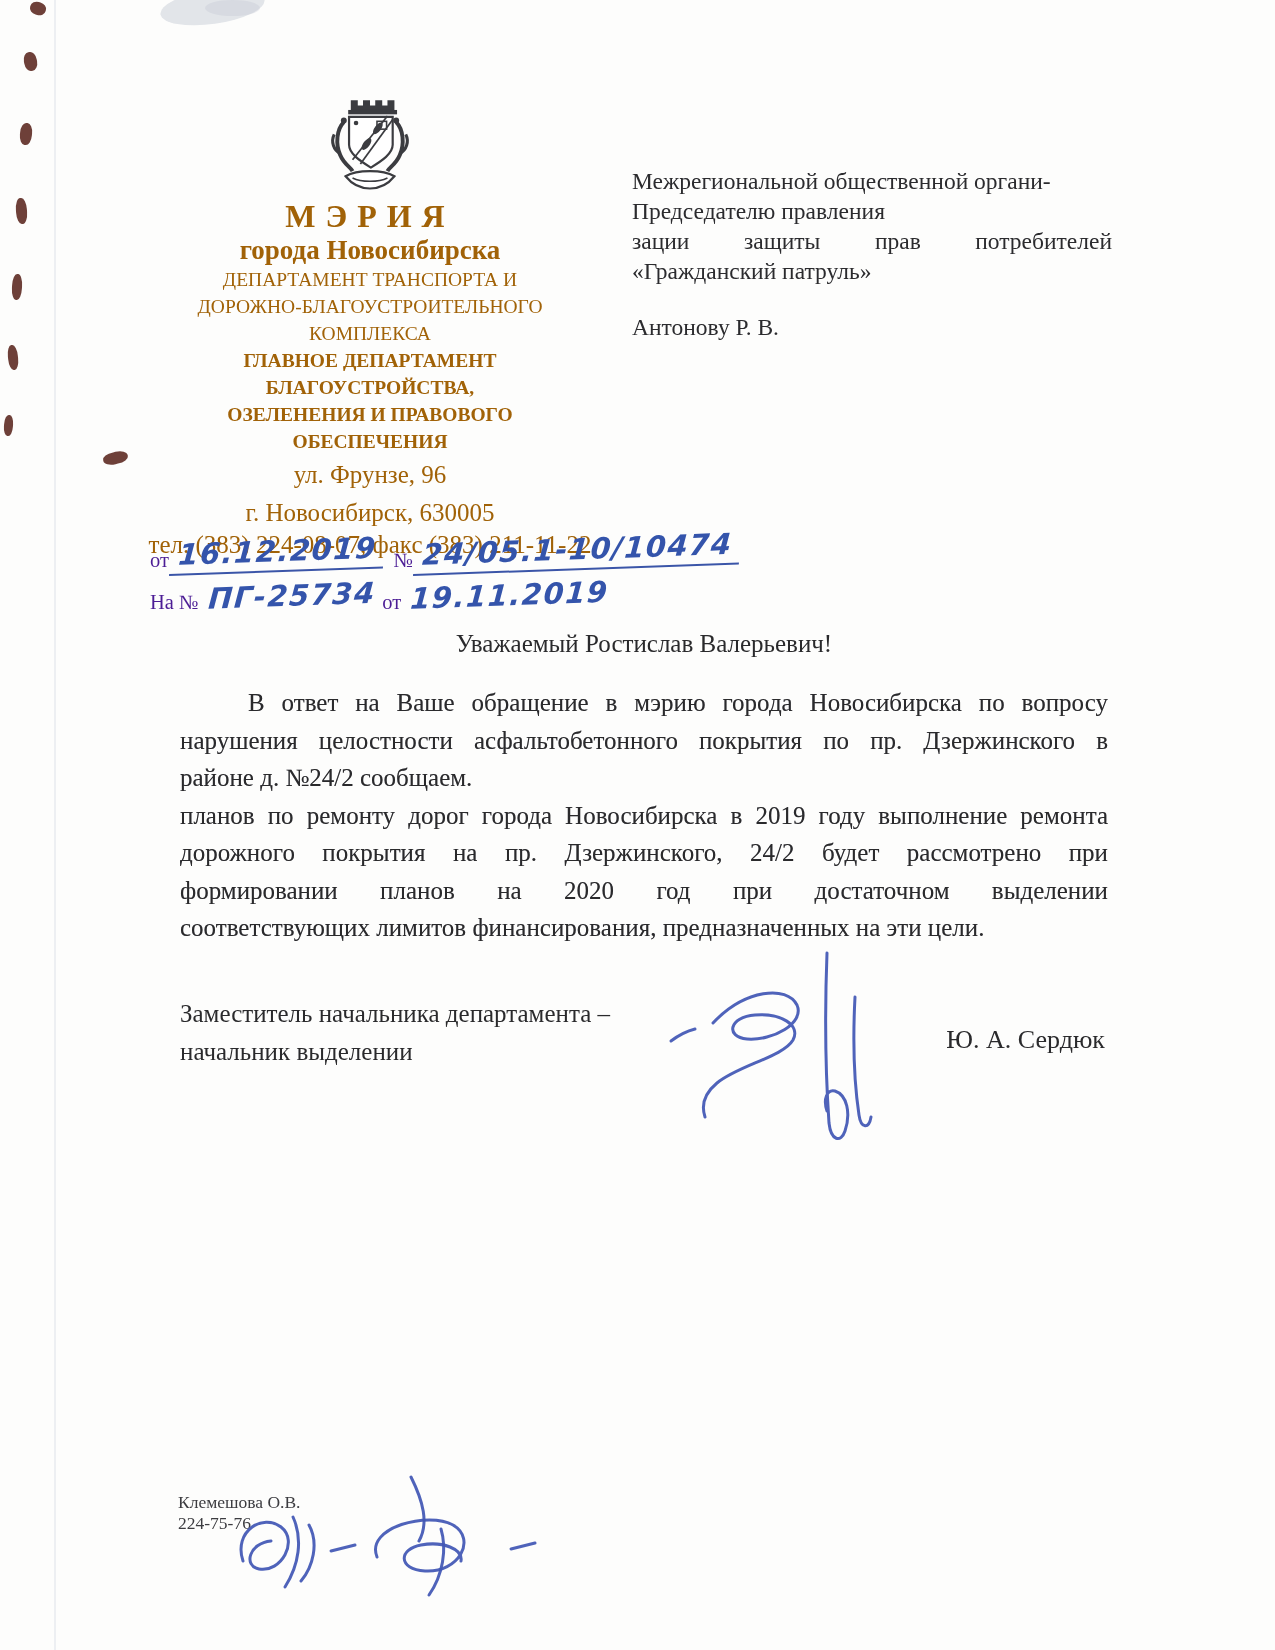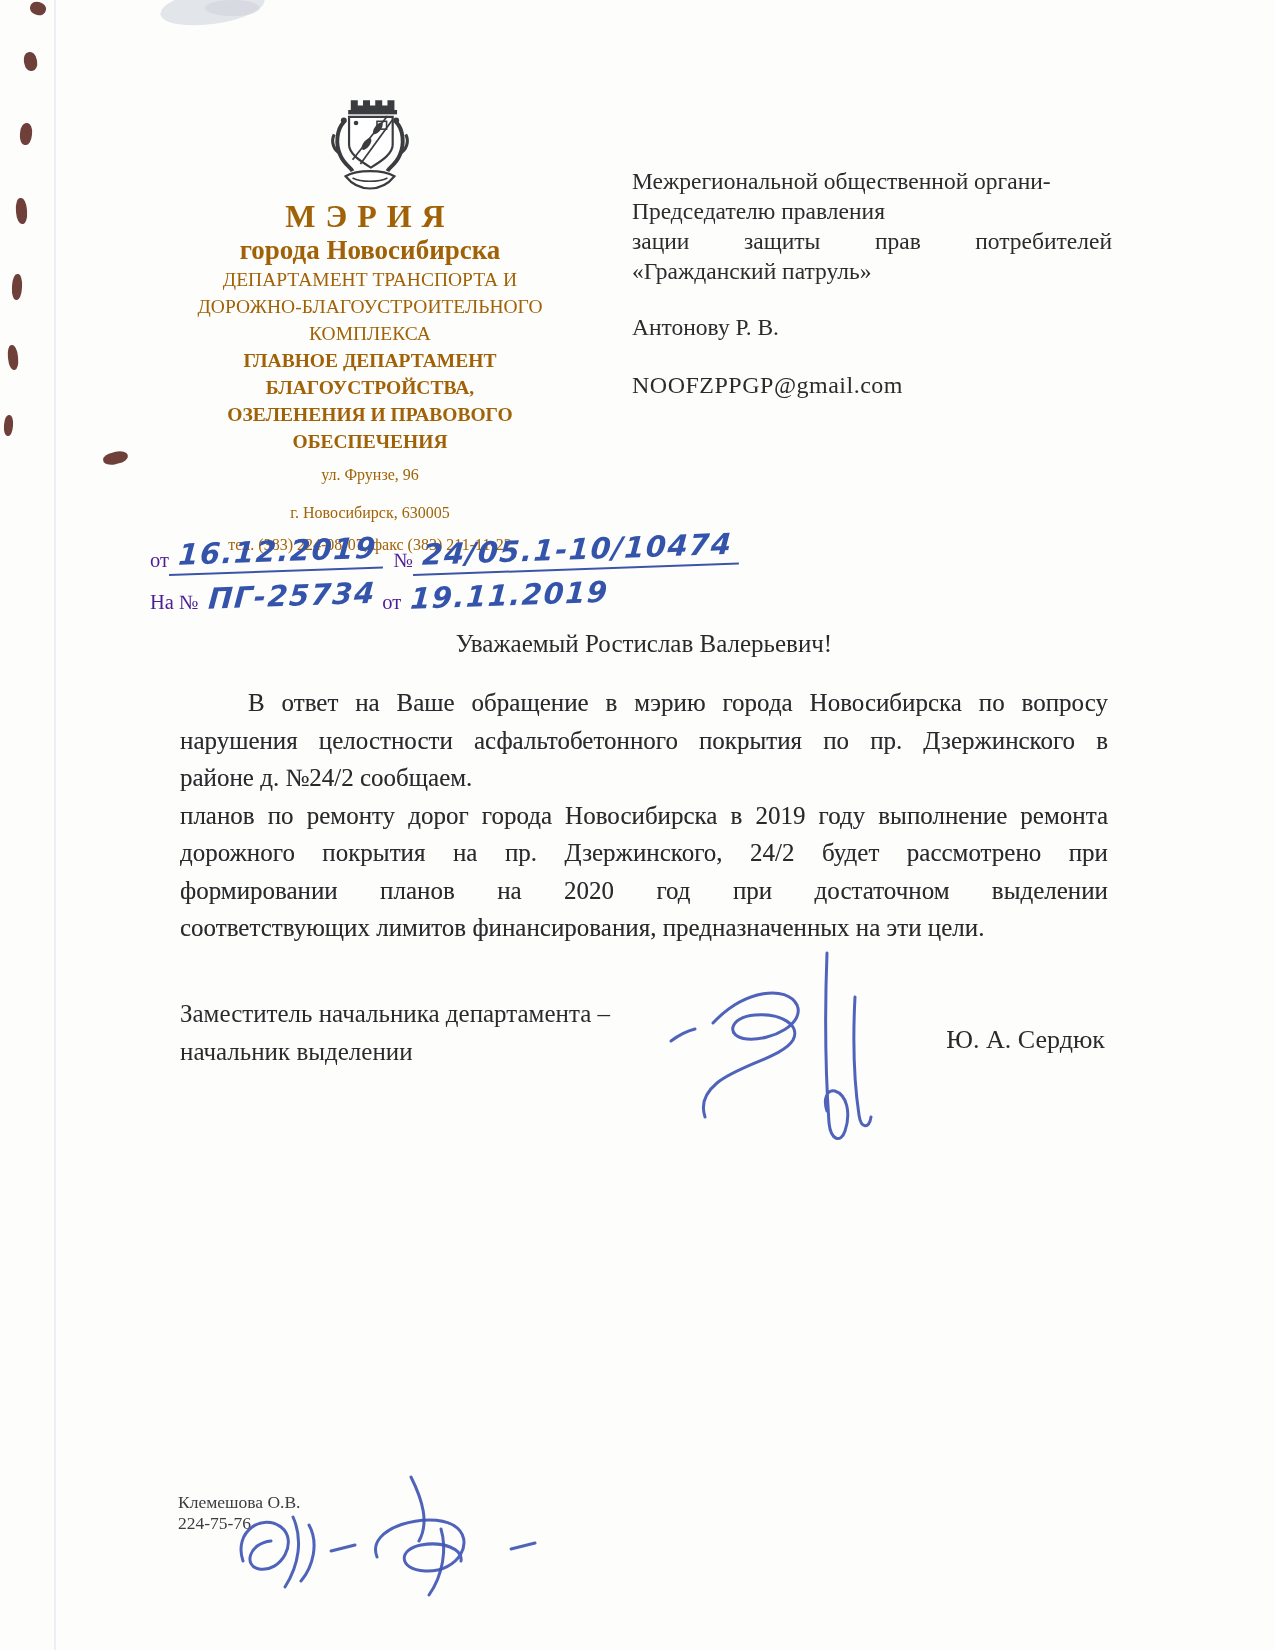--- a/index.html
+++ b/index.html
@@ -11,21 +11,21 @@
   .smudge{position:absolute;border-radius:50%;background:#b9c0cc;}
   .mark{position:absolute;background:#551e16;opacity:.85;border-radius:45%;}
 
   
   .letterhead{position:absolute;left:140px;top:96px;width:460px;text-align:center;color:#a16207;}
   .emblem{display:block;margin:0 auto 6px auto;}
   .org1{font-size:32px;font-weight:bold;letter-spacing:10px;line-height:36px;}
   .org2{font-size:27px;font-weight:bold;line-height:32px;}
   .dept{font-size:19.5px;line-height:27px;}
   .div-b{font-size:19.5px;font-weight:bold;line-height:27px;}
-  .addr{font-size:16px;line-height:28.5px;margin-top:6px;text-align:center;}
+  .addr{font-size:25px;line-height:28.5px;margin-top:6px;text-align:center;}
 
   
   .ref-row{position:absolute;left:150px;display:flex;align-items:flex-end;height:46px;}
   .ref-label{font-size:20.5px;color:#4c1d95;padding-bottom:4px;}
   .hw{font-family:"DejaVu Sans",sans-serif;font-style:italic;font-weight:600;
       color:#3454ab;font-size:29px;letter-spacing:1.5px;white-space:nowrap;
       transform:rotate(-2deg) skewX(-6deg);transform-origin:left bottom;padding:0 8px 2px 8px;}
   .hw.u{border-bottom:2.5px solid #3b55a8;}
 
   
@@ -118,21 +118,20 @@
     <span class="ref-label">от</span>
     <span class="hw">19.11.2019</span>
   </div>
 
   <div class="recipient">
     <div>Межрегиональной общественной органи-</div>
     <div>Председателю правления</div>
     <div class="justify-last">зации защиты прав потребителей</div>
     <div>«Гражданский патруль»</div>
     <div class="recipient-name">Антонову Р. В.</div>
-    <div class="recipient-email">NOOFZPPGP@gmail.com</div>
   </div>
 
   <div class="salutation">Уважаемый Ростислав Валерьевич!</div>
 
   <div class="body-text">
     <div class="line jl indent">В ответ на Ваше обращение в мэрию города Новосибирска по вопросу</div>
     <div class="line jl">нарушения целостности асфальтобетонного покрытия по пр. Дзержинского в</div>
     <div class="line">районе д. №24/2 сообщаем.</div>
     <div class="line jl">планов по ремонту дорог города Новосибирска в 2019 году выполнение ремонта</div>
     <div class="line jl">дорожного покрытия на пр. Дзержинского, 24/2 будет рассмотрено при</div>

